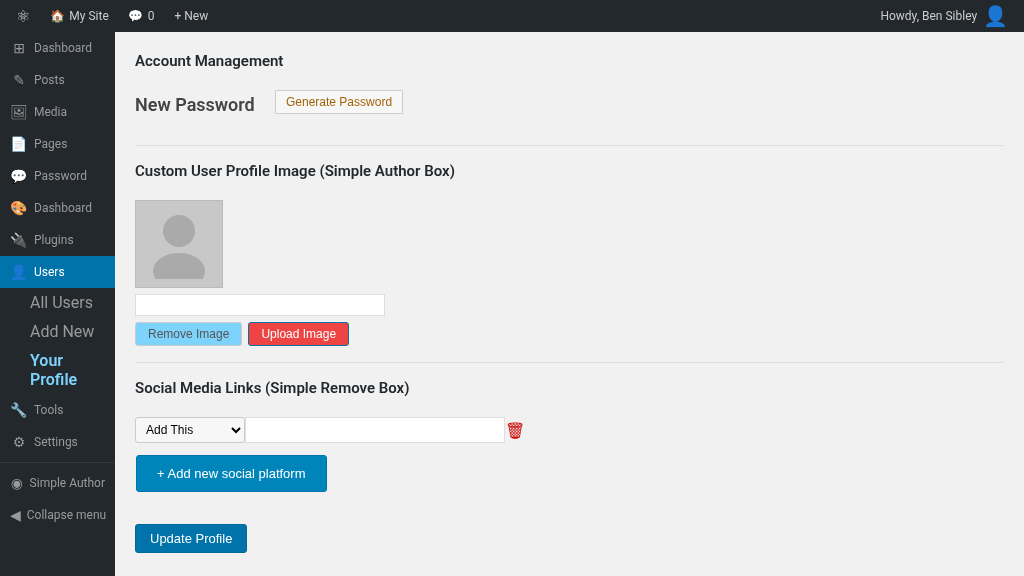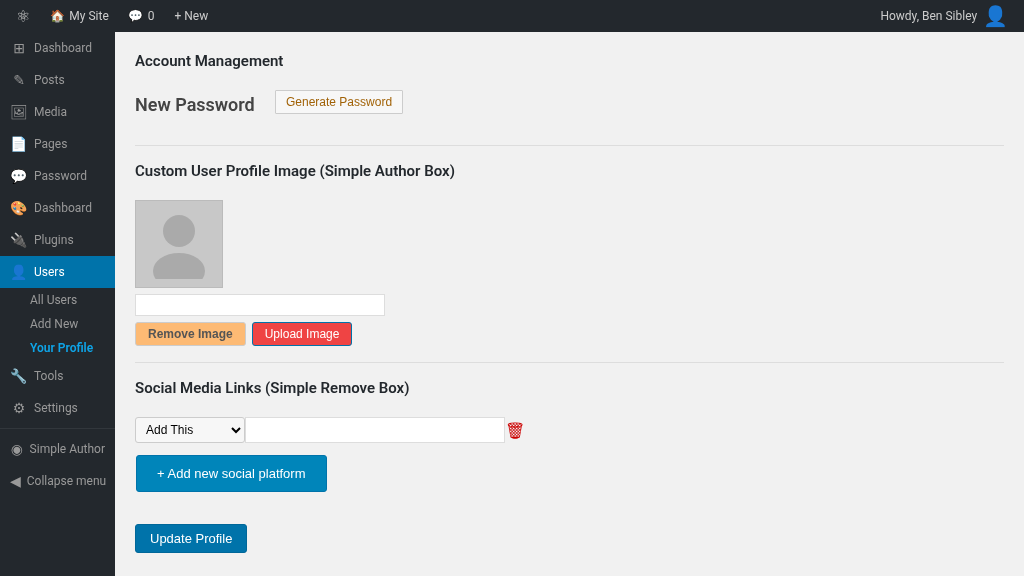--- a/index.html
+++ b/index.html
@@ -50,25 +50,25 @@
       color: #999;
       gap: 6px;
       white-space: nowrap;
     }
     .sidebar-item.active { background: #0073aa; color: #fff; }
     .sidebar-item .icon { font-size: 14px; width: 18px; text-align: center; }
     .sidebar-sub { padding: 0; }
     .sidebar-sub-item {
       display: block;
       padding: 5px 10px 5px 30px;
-      font-size: 12px;
+      font-size: 16px;
       color: #999;
       cursor: pointer;
     }
-    .sidebar-sub-item.active { color: #0ea5e9; font-weight: 600; }
+    .sidebar-sub-item.active { color: #7dd3fc; font-weight: 600; }
     .sidebar-divider { border-top: 1px solid #32373c; margin: 4px 0; }
 
     
     #content-area {
       flex: 1;
       overflow-y: auto;
       background: #f1f1f1;
       display: flex;
       flex-direction: column;
     }
@@ -104,24 +104,23 @@
     
     .btn {
       display: inline-block;
       padding: 4px 12px;
       font-size: 12px;
       cursor: pointer;
       border-radius: 3px;
       border: 1px solid;
     }
     .btn-default {
-      background: #fdba74;
+      background: #7dd3fc;
       border-color: #ccc;
       color: #555;
-      font-weight: bold;
     }
     .btn-blue {
       background: #ef4444;
       border-color: #0073aa;
       color: #fff;
     }
 
     
     .sessions-note {
       font-size: 12px;

